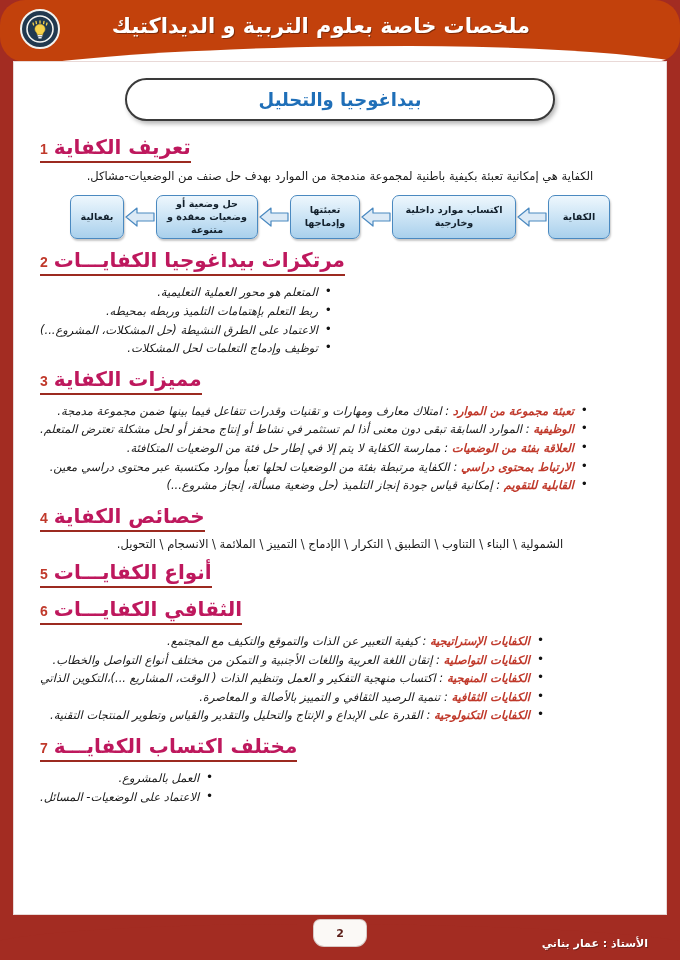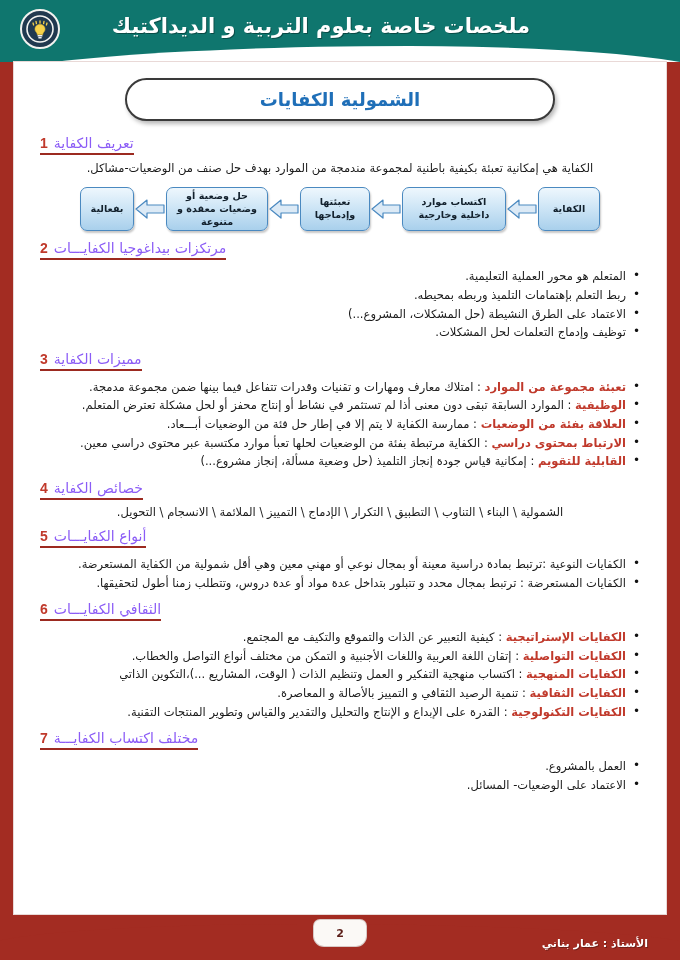--- a/index.html
+++ b/index.html
@@ -15,21 +15,21 @@
   }
   .paper{
     position:absolute;
     left:14px;right:14px;top:62px;bottom:46px;
     background:#ffffff;
     box-shadow:0 0 0 1px #e9d9d7;
   }
   
   .header{
     position:absolute;left:0;right:0;top:0;height:62px;
-    background:#0f766e;overflow:hidden;
+    background:#c2410c;overflow:hidden;border-radius:25px;
   }
   .header-wave{
     position:absolute;left:-2%;right:-2%;bottom:-30px;height:46px;
     background:#ffffff;
     border-radius:60% 42% 0 0 / 100% 80% 0 0;
     transform:scaleX(1.12);
   }
   .header-wave2{
     position:absolute;left:46%;right:-4%;bottom:-34px;height:40px;
     background:#ffffff;
@@ -111,21 +111,21 @@
   .sec-head-inner{
     display:flex;flex-direction:row-reverse;align-items:baseline;gap:6px;
     border-bottom:2px solid #9c2a20;
     padding-bottom:2px;
   }
   .sec-num{
     color:#c0392b;font-size:14px;font-weight:bold;
     font-family:"Liberation Sans",sans-serif;
   }
   .sec-title{
-    color:#8b5cf6;font-size:14px;font-weight:normal;
+    color:#be185d;font-size:20px;font-weight:bold;
     letter-spacing:0.5px;
   }
   .para{
     font-size:11.5px;line-height:1.5;
     margin:3px 0 0 0;
     text-align:center;
   }
   ul.bullets{
     list-style:none;margin:2px 0 0 0;padding:0;
   }
@@ -134,21 +134,21 @@
     position:relative;
     padding-right:14px;
     margin:0;
   }
   ul.bullets li:before{
     content:"\2022";
     position:absolute;right:0;top:-1px;
     color:#111;font-size:12px;
   }
   .li-lead{color:#c0392b;font-weight:bold;}
-  .center-list{display:flex;flex-direction:column;align-items:flex-start;}
+  .center-list{display:flex;flex-direction:column;align-items:flex-end;font-style:italic;}
   .center-list li{text-align:right;}
   .slash-line{
     font-size:11.5px;text-align:center;margin-top:4px;letter-spacing:.2px;
   }
   
   .flow{
     display:flex;flex-direction:row;
     align-items:center;justify-content:center;
     gap:0px;margin:10px 0 4px 0;
   }
@@ -159,21 +159,21 @@
     box-shadow:1px 2px 2px rgba(0,0,0,.22);
     color:#12202c;
     font-size:9.6px;font-weight:bold;line-height:1.35;
     text-align:center;
     display:flex;align-items:center;justify-content:center;
     padding:4px 5px;
     box-sizing:border-box;
     height:44px;
   }
   .fbox.w1{width:62px;}
-  .fbox.w2{width:104px;}
+  .fbox.w2{width:124px;}
   .fbox.w3{width:70px;}
   .fbox.w4{width:102px;}
   .fbox.w5{width:54px;}
   .arrow{
     width:32px;height:44px;
     display:flex;align-items:center;justify-content:center;
     flex:0 0 auto;
   }
   .arrow svg{display:block;}
 </style>
@@ -200,21 +200,21 @@
       </svg>
     </div>
     <div class="header-wave"></div>
     <div class="header-wave2"></div>
   </div>
 
   <div class="paper">
     <div class="content">
 
       <div class="doc-title-wrap">
-        <div class="doc-title">الشمولية الكفايات</div>
+        <div class="doc-title">بيداغوجيا والتحليل</div>
       </div>
 
       <div class="sec">
         <div class="sec-head">
           <div class="sec-head-inner">
             <span class="sec-num">1</span>
             <span class="sec-title">تعريف الكفاية</span>
           </div>
         </div>
         <div class="para">الكفاية هي إمكانية تعبئة بكيفية باطنية لمجموعة مندمجة من الموارد بهدف حل صنف من الوضعيات-مشاكل.</div>
@@ -269,21 +269,21 @@
         <div class="sec-head">
           <div class="sec-head-inner">
             <span class="sec-num">3</span>
             <span class="sec-title">مميزات الكفاية</span>
           </div>
         </div>
         <div class="center-list">
           <ul class="bullets">
             <li><span class="li-lead">تعبئة مجموعة من الموارد</span><span> : امتلاك معارف ومهارات و تقنيات وقدرات تتفاعل فيما بينها ضمن مجموعة مدمجة.</span></li>
             <li><span class="li-lead">الوظيفية</span><span> : الموارد السابقة تبقى دون معنى أذا لم تستثمر في نشاط أو إنتاج محفز أو لحل مشكلة تعترض المتعلم.</span></li>
-            <li><span class="li-lead">العلاقة بفئة من الوضعيات</span><span> : ممارسة الكفاية لا يتم إلا في إطار حل فئة من الوضعيات أبـــعاد.</span></li>
+            <li><span class="li-lead">العلاقة بفئة من الوضعيات</span><span> : ممارسة الكفاية لا يتم إلا في إطار حل فئة من الوضعيات المتكافئة.</span></li>
             <li><span class="li-lead">الارتباط بمحتوى دراسي</span><span> : الكفاية مرتبطة بفئة من الوضعيات لحلها تعبأ موارد مكتسبة عبر محتوى دراسي معين.</span></li>
             <li><span class="li-lead">القابلية للتقويم</span><span> : إمكانية قياس جودة إنجاز التلميذ (حل وضعية مسألة، إنجاز مشروع...)</span></li>
           </ul>
         </div>
       </div>
 
       <div class="sec">
         <div class="sec-head">
           <div class="sec-head-inner">
             <span class="sec-num">4</span>
@@ -292,26 +292,20 @@
         </div>
         <div class="slash-line">الشمولية \ البناء \ التناوب \ التطبيق \ التكرار \ الإدماج \ التمييز \ الملائمة \ الانسجام \ التحويل.</div>
       </div>
 
       <div class="sec">
         <div class="sec-head">
           <div class="sec-head-inner">
             <span class="sec-num">5</span>
             <span class="sec-title">أنواع الكفايـــات</span>
           </div>
-        </div>
-        <div class="center-list">
-          <ul class="bullets" style="line-height:2.1;">
-            <li>الكفايات النوعية :ترتبط بمادة دراسية معينة أو بمجال نوعي أو مهني معين وهي أقل شمولية من الكفاية المستعرضة.</li>
-            <li>الكفايات المستعرضة : ترتبط بمجال محدد و تتبلور بتداخل عدة مواد أو عدة دروس، وتتطلب زمنا أطول لتحقيقها.</li>
-          </ul>
         </div>
       </div>
 
       <div class="sec">
         <div class="sec-head">
           <div class="sec-head-inner">
             <span class="sec-num">6</span>
             <span class="sec-title">الثقافي الكفايـــات</span>
           </div>
         </div>

